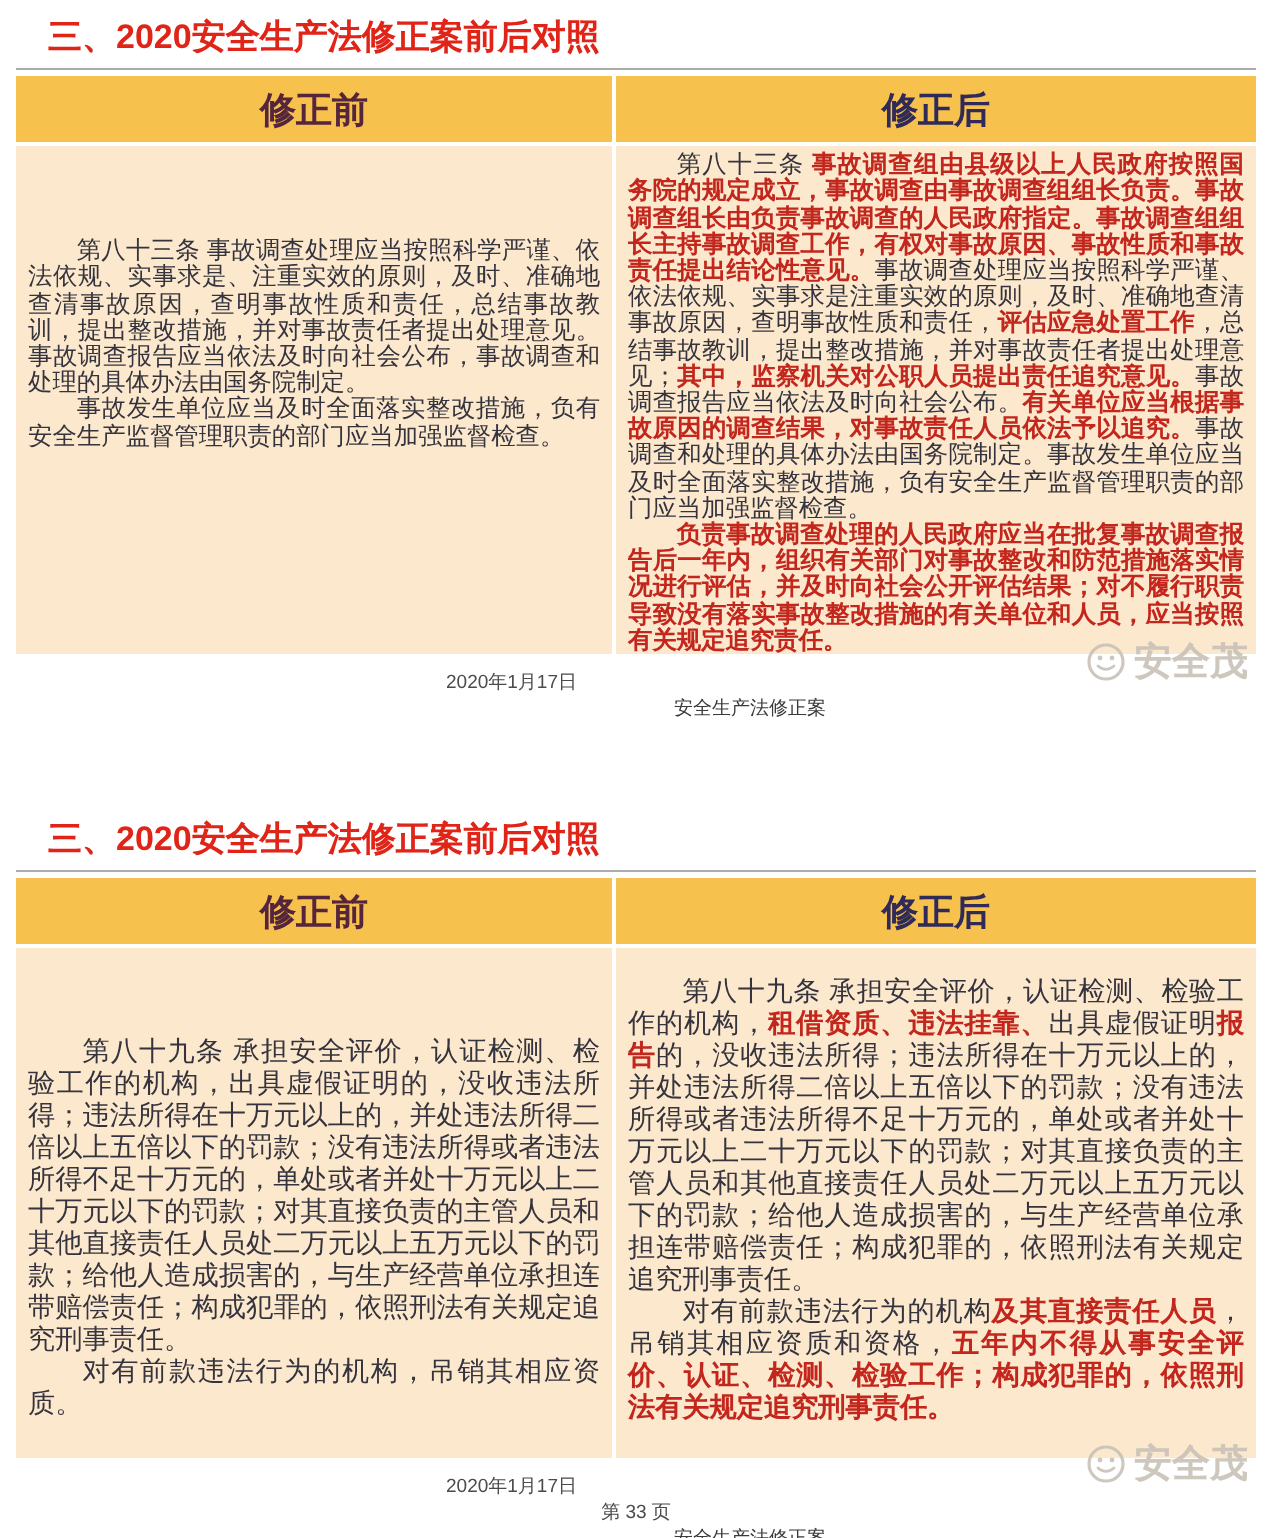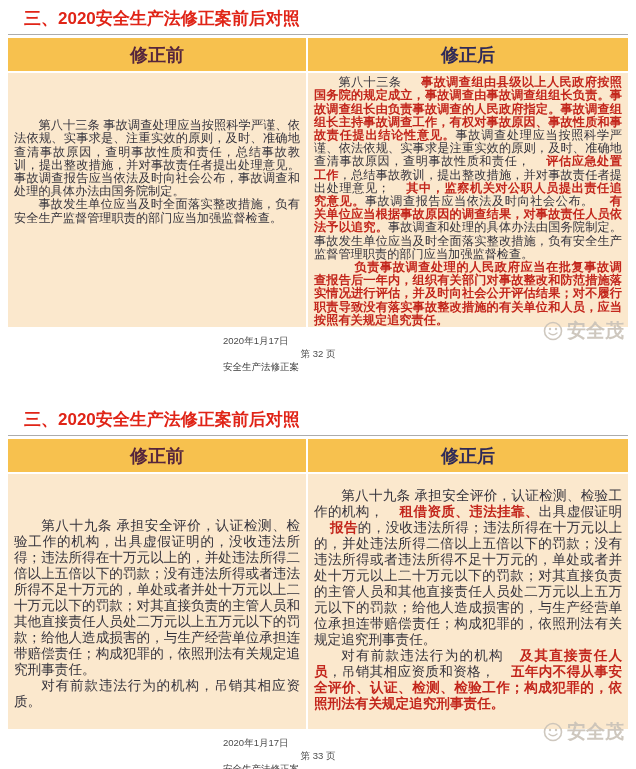--- a/index.html
+++ b/index.html
@@ -28,28 +28,28 @@
   }
   .cell.before{width:298px;}
   .cell.after{flex:1;}
   .s1 .cell{height:254px;font-size:12.2px;line-height:13.2px;}
   .s1 .cell.before{padding-top:46px;}
   .s1 .cell.after{padding-top:3px;}
   .s2 .cell{height:255px;font-size:13.6px;line-height:16px;}
   .s2 .cell.before{padding-top:44px;}
   .s2 .cell.after{padding-top:14px;}
   .para{margin:0;text-indent:2em;}
-  .red{color:var(--red,#C3261C);font-weight:bold;margin-left:16px;}
+  .red{color:var(--red,#C3261C);font-weight:bold;}
   .footer{
     display:flex;align-items:center;font-size:9.5px;color:#4B4B4B;
     padding:8px 6px 0 6px;height:18px;flex-direction:column;
   }
   .f-date{width:190px;}
   .f-page{flex:1;text-align:center;}
-  .f-doc{width:190px;text-align:left;color:#3A3A3A;}
+  .f-doc{width:190px;text-align:right;color:#3A3A3A;}
   .watermark{
     position:absolute;top:318px;right:12px;display:flex;align-items:center;gap:3px;
     color:#C9C2B8;font-size:19px;font-weight:bold;opacity:0.9;pointer-events:none;
   }
   .watermark svg{display:block;}
 </style>
 </head>
 <body>
 
 <section class="slide s1">
@@ -73,21 +73,20 @@
     <svg width="22" height="22" viewBox="0 0 22 22">
       <circle cx="11" cy="11" r="8.5" fill="none" stroke="#C9C2B8" stroke-width="1.6"></circle>
       <circle cx="8" cy="9" r="1.2" fill="#C9C2B8"></circle>
       <circle cx="14" cy="9" r="1.2" fill="#C9C2B8"></circle>
       <path d="M7 13 q4 3.4 8 0" fill="none" stroke="#C9C2B8" stroke-width="1.4" stroke-linecap="round"></path>
     </svg>
     <span>安全茂</span>
   </div>
   <div class="footer">
     <span class="f-date">2020年1月17日</span>
-    <span class="f-page">第 32 页</span>
     <span class="f-doc">安全生产法修正案</span>
   </div>
 </section>
 
 <section class="slide s2">
   <h1 class="title">三、2020安全生产法修正案前后对照</h1>
   <hr class="rule">
   <div class="hdr-row">
     <div class="hdr before">修正前</div>
     <div class="hdr after">修正后</div>

